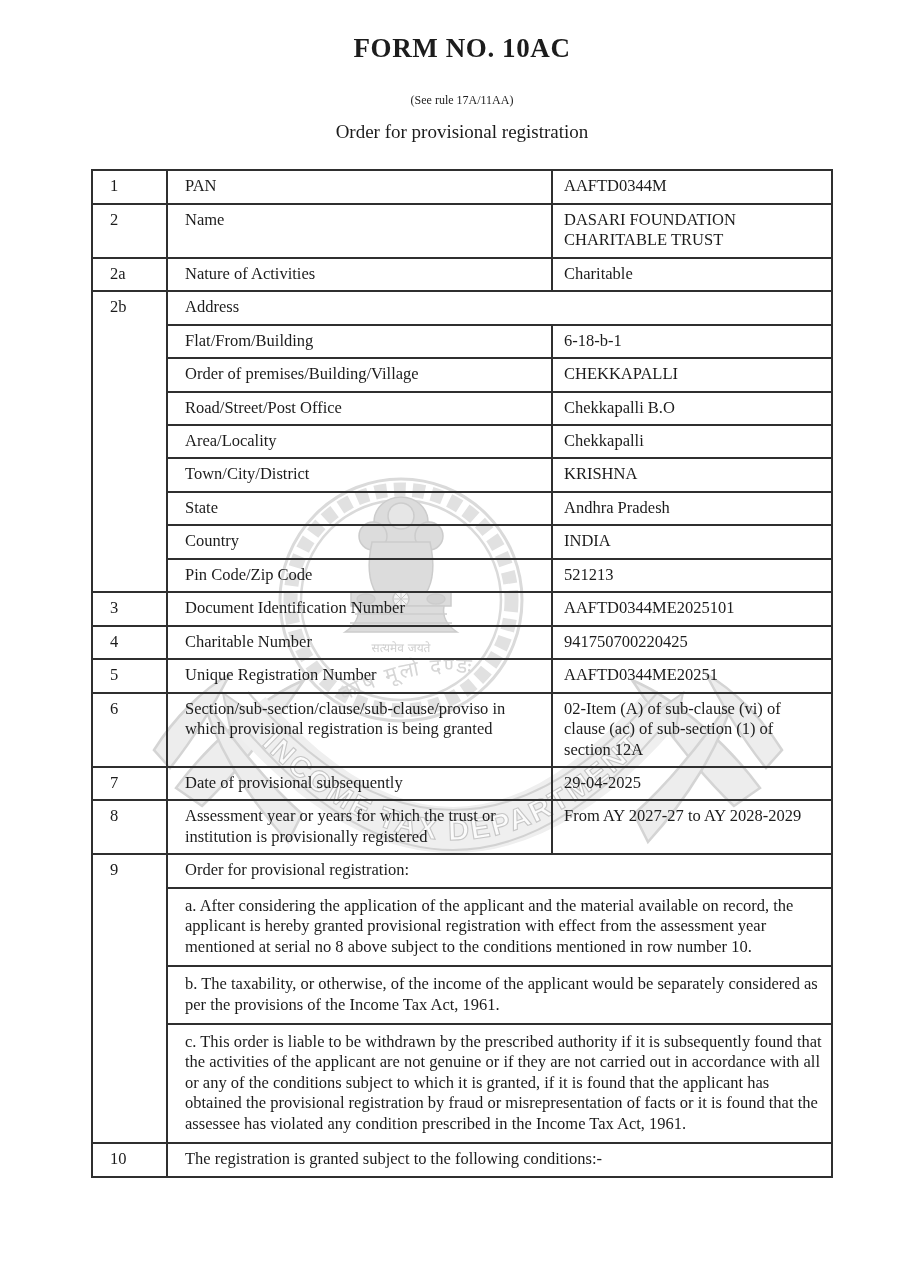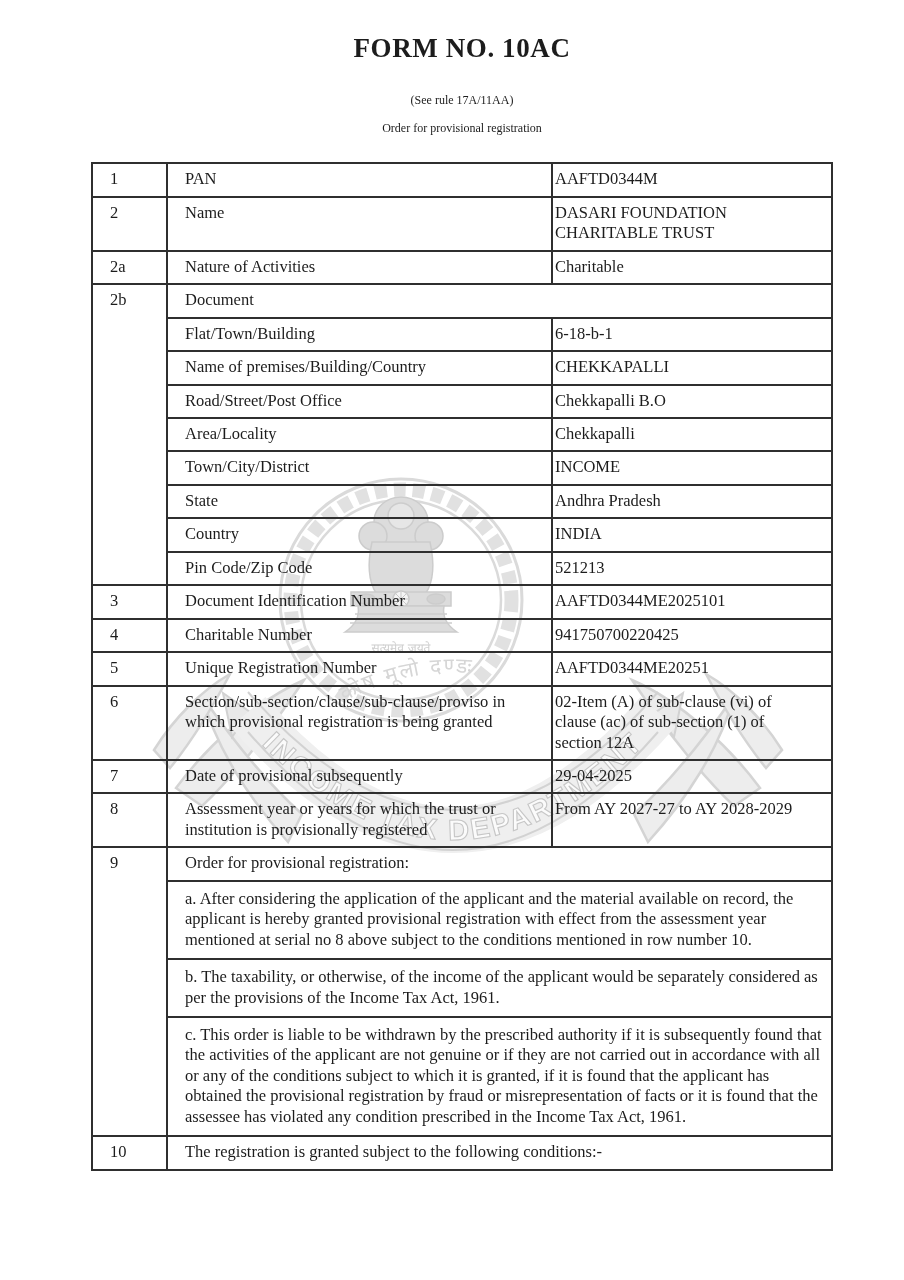--- a/index.html
+++ b/index.html
@@ -13,34 +13,34 @@
     position:absolute; left:118px; top:416px; width:692px; height:432px;
     z-index:0; pointer-events:none;
   }
   .content { position:relative; z-index:1;margin-left:20px; }
 
   .form-title {
     text-align:center; font-size:27px; font-weight:bold;
     letter-spacing:.6px; margin:34px 0 0 0; line-height:1.05;
   }
   .rule-line { text-align:center; font-size:12px; margin-top:31px; }
-  .order-line { text-align:center; font-size:12px; margin-top:13px; }
+  .order-line { text-align:center; font-size:19px; margin-top:13px; }
 
   table.form-table {
     width:740px; margin:26px auto 0 auto;
     border-collapse:collapse; table-layout:fixed;
     font-size:16.5px; line-height:1.24;
   }
   .form-table td {
     border:2px solid #2f2f2f; vertical-align:top;
     padding:5px 10px 6px 17px;
     background:transparent;
   }
   .form-table td.num   { padding-left:17px; }
-  .form-table td.value { padding:5px 26px 6px 2px; }
+  .form-table td.value { padding:5px 26px 6px 11px; }
   .form-table td.para  { padding:7px 3px 8px 17px; }
   col.c-num   { width:75px; }
   col.c-label { width:385px; }
   col.c-value { width:280px; }
 
   .banner-text {
     font-family:"Liberation Sans", sans-serif;
     font-weight:bold; font-size:29px; letter-spacing:2.5px;
     fill:#fbfbfb; stroke:#c6c6c6; stroke-width:1.1px;
   }
@@ -133,41 +133,41 @@
           <td class="value">DASARI FOUNDATION CHARITABLE TRUST</td>
         </tr>
         <tr>
           <td class="num">2a</td>
           <td class="label">Nature of Activities</td>
           <td class="value">Charitable</td>
         </tr>
 
         <tr>
           <td class="num" rowspan="9">2b</td>
-          <td class="label" colspan="2">Document</td>
-        </tr>
-        <tr>
-          <td class="label">Flat/Town/Building</td>
+          <td class="label" colspan="2">Address</td>
+        </tr>
+        <tr>
+          <td class="label">Flat/From/Building</td>
           <td class="value">6-18-b-1</td>
         </tr>
         <tr>
-          <td class="label">Name of premises/Building/Country</td>
+          <td class="label">Order of premises/Building/Village</td>
           <td class="value">CHEKKAPALLI</td>
         </tr>
         <tr>
           <td class="label">Road/Street/Post Office</td>
           <td class="value">Chekkapalli B.O</td>
         </tr>
         <tr>
           <td class="label">Area/Locality</td>
           <td class="value">Chekkapalli</td>
         </tr>
         <tr>
           <td class="label">Town/City/District</td>
-          <td class="value">INCOME</td>
+          <td class="value">KRISHNA</td>
         </tr>
         <tr>
           <td class="label">State</td>
           <td class="value">Andhra Pradesh</td>
         </tr>
         <tr>
           <td class="label">Country</td>
           <td class="value">INDIA</td>
         </tr>
         <tr>

